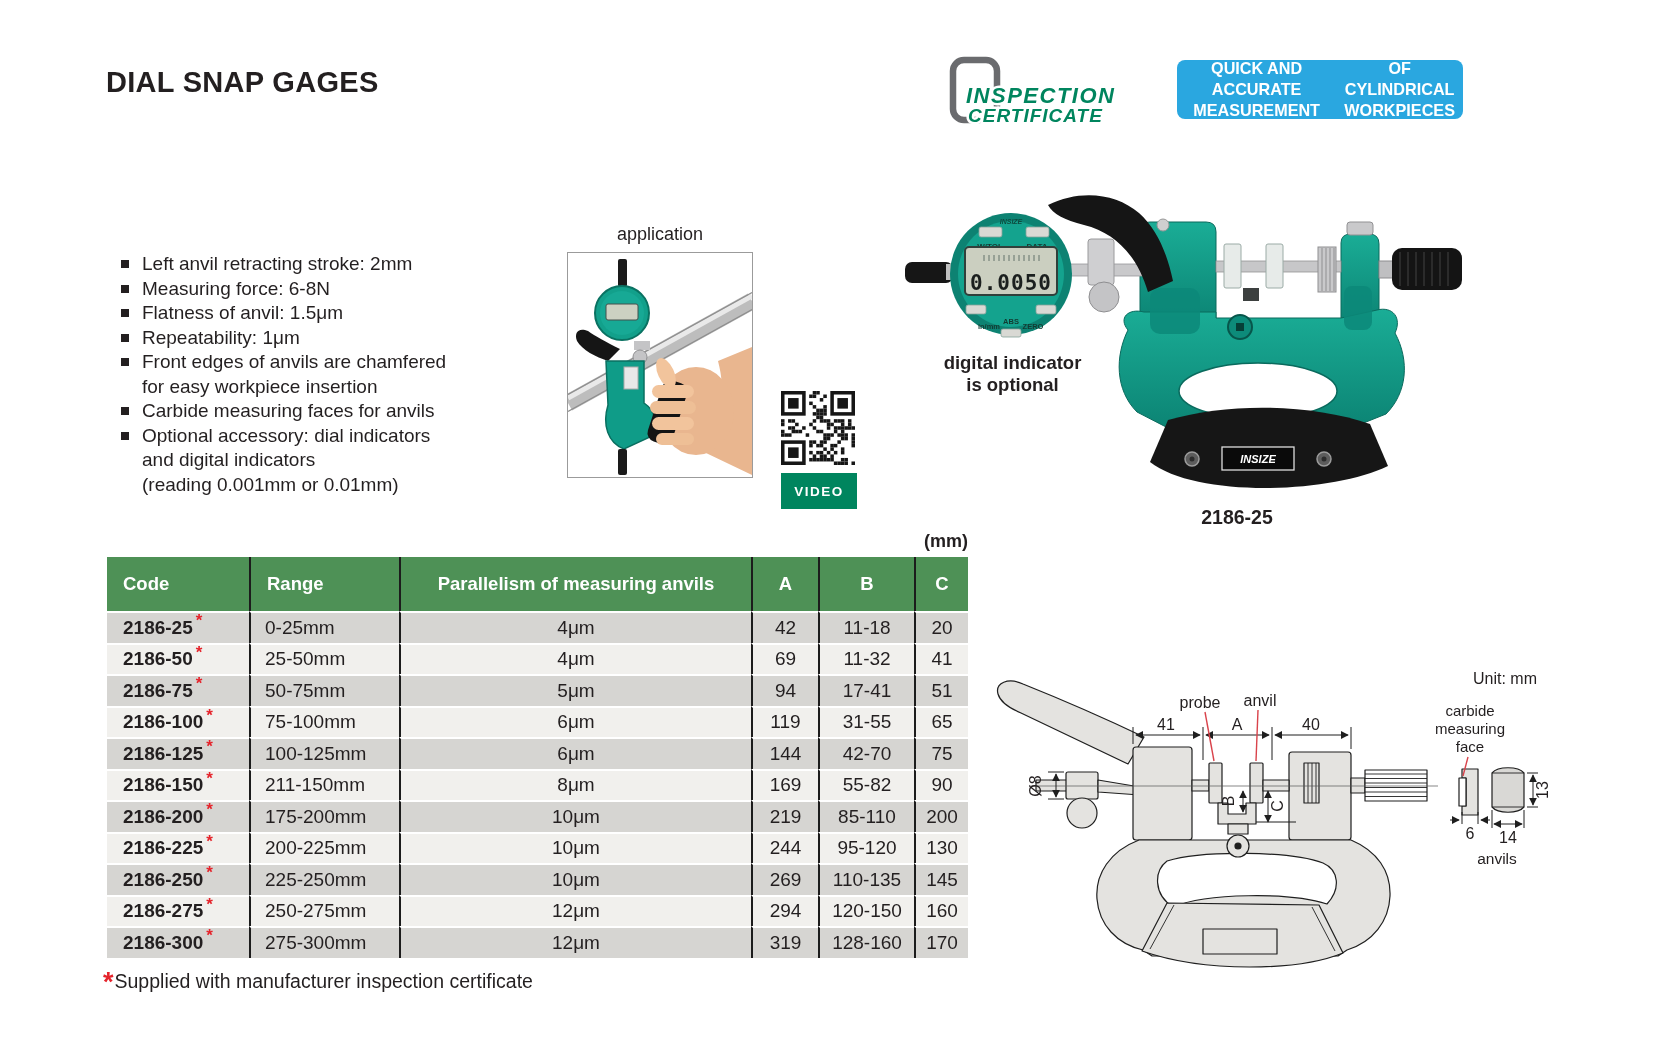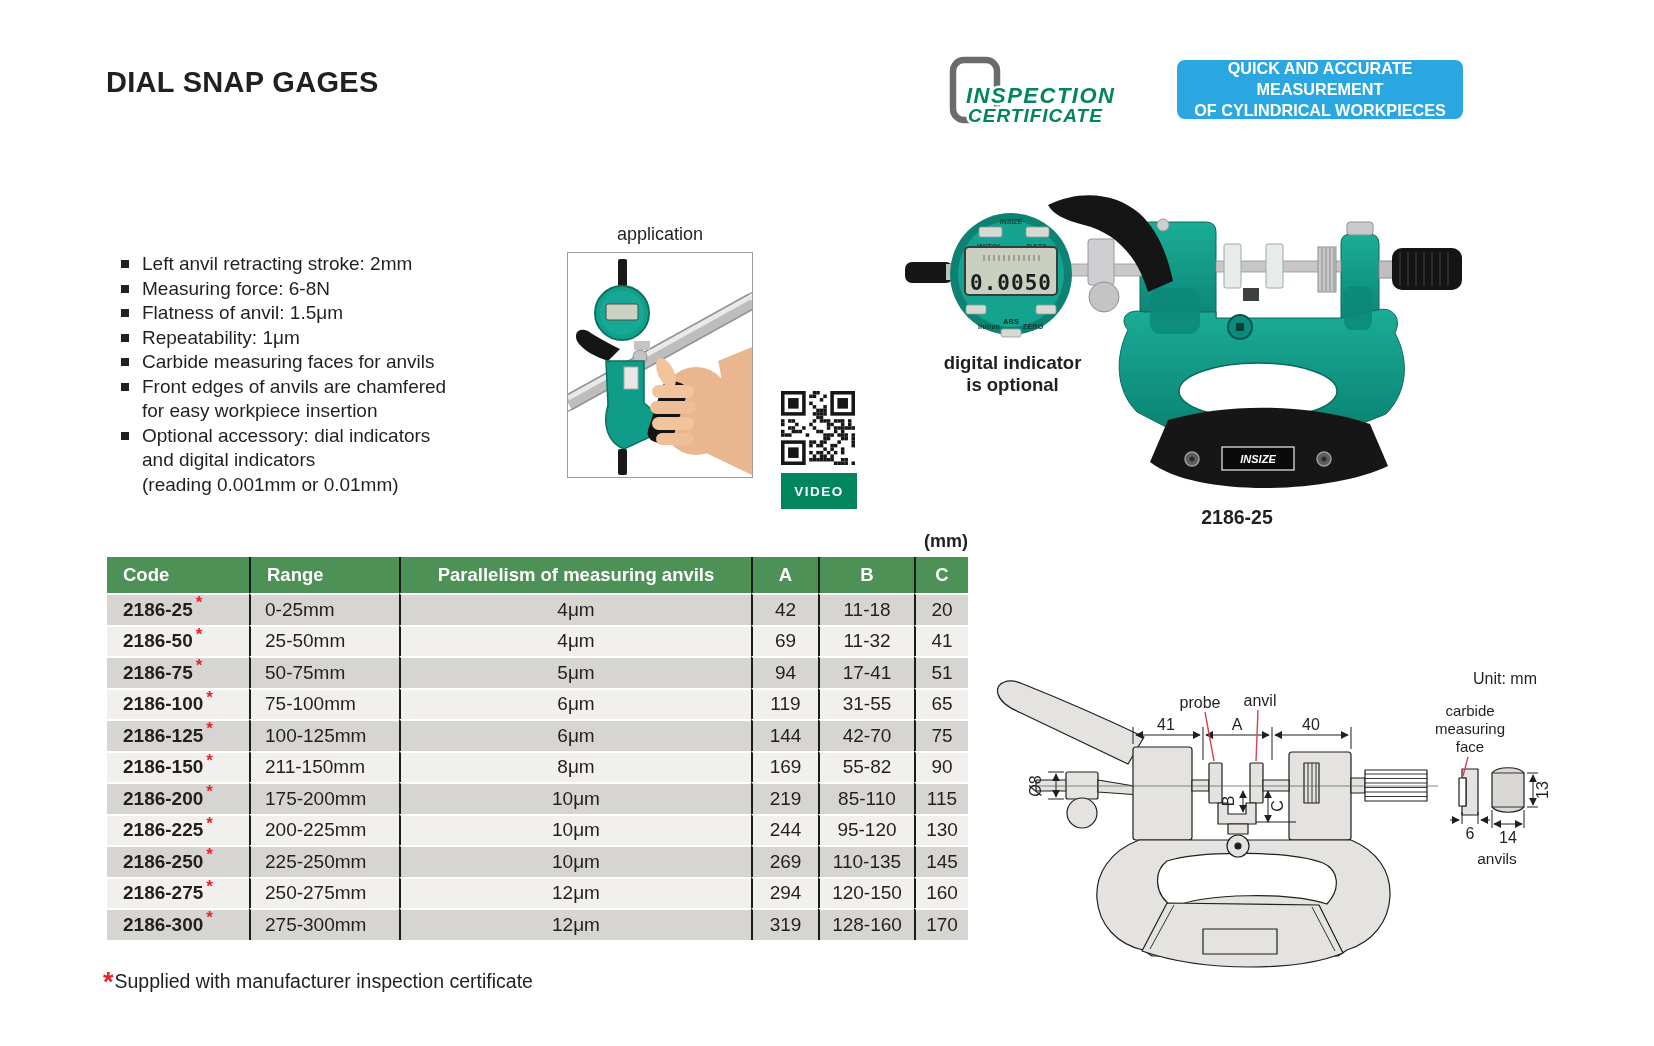--- a/index.html
+++ b/index.html
@@ -10,21 +10,21 @@
 
   
   .page-title{left:106px;top:50px;font-size:29px;font-weight:bold;letter-spacing:.3px;margin-top:16px;}
 
   
   .cert-t1{font-size:22px;font-weight:bold;font-style:italic;fill:#00855e;stroke:#ffffff;stroke-width:5px;paint-order:stroke;letter-spacing:1.5px;}
   .cert-t2{font-size:19px;font-weight:bold;font-style:italic;fill:#00855e;stroke:#ffffff;stroke-width:5px;paint-order:stroke;letter-spacing:1px;}
 
   
   .banner{left:1177px;top:60px;width:286px;height:59px;background:#2aa7e0;border-radius:8px;
-          display:flex;flex-direction:column;justify-content:center;align-items:center;
+          display:flex;flex-direction:row;justify-content:center;align-items:center;
           color:#fff;font-weight:bold;font-size:16.2px;line-height:21px;text-align:center;}
 
   
   .features{left:107px;top:240px;width:400px;margin:12px;padding:0;list-style:none;
             font-size:19px;line-height:24.5px;}
   .features li{position:relative;padding-left:23px;}
   .features li::before{content:"";position:absolute;left:2px;top:8px;width:8px;height:8px;background:#231f20;}
 
   
   .app-label{left:567px;top:224px;width:186px;text-align:center;font-size:18px;}
@@ -41,21 +41,21 @@
                   font-size:18.5px;line-height:22px;}
   .model-caption{left:1157px;top:506px;width:160px;text-align:center;font-weight:bold;font-size:19.5px;}
   .lcd-val{font-family:"DejaVu Sans Mono",monospace;font-weight:bold;}
 
   
   .unit-label{left:868px;top:531px;width:100px;text-align:right;font-weight:bold;font-size:18px;}
   .table-wrap{left:107px;top:557px;}
   table.spec{border-collapse:separate;border-spacing:0;table-layout:fixed;width:861px;font-size:19px;}
   table.spec col.w0{width:142px} table.spec col.w1{width:150px} table.spec col.w2{width:352px}
   table.spec col.w3{width:67px}  table.spec col.w4{width:96px}  table.spec col.w5{width:54px}
-  table.spec th{background:#4e9156;color:#fff;font-weight:bold;font-size:18.5px;height:30px;padding:3px;}
+  table.spec th{background:#4e9156;color:#fff;font-weight:bold;font-size:18.5px;height:30px;padding:12px;}
   table.spec th.l{text-align:left;padding-left:16px;}
   table.spec th+th, table.spec td+td{border-left:2px solid #1c1c1c;}
   table.spec tbody td{height:29.5px;padding:0;text-align:center;border-top:2px solid #fff;}
   table.spec tbody tr:nth-child(odd){background:#d6d5d2;}
   table.spec tbody tr:nth-child(even){background:#f1f0ed;}
   td.c-code{text-align:left !important;padding-left:16px !important;font-weight:bold;}
   td.c-range{text-align:left !important;padding-left:14px !important;margin-top:20px;}
   .star{color:#e5232b;font-weight:bold;font-size:17px;vertical-align:super;margin-left:3px;line-height:0;}
 
   
@@ -78,22 +78,22 @@
   <div class="abs banner">
     <span>QUICK AND ACCURATE MEASUREMENT</span>
     <span>OF CYLINDRICAL WORKPIECES</span>
   </div>
 
   <ul class="abs features">
       <li><span>Left anvil retracting stroke: 2mm</span></li>
       <li><span>Measuring force: 6-8N</span></li>
       <li><span>Flatness of anvil: 1.5μm</span></li>
       <li><span>Repeatability: 1μm</span></li>
+      <li><span>Front edges of anvils are chamfered</span><br><span>for easy workpiece insertion</span></li>
       <li><span>Carbide measuring faces for anvils</span></li>
-      <li><span>Front edges of anvils are chamfered</span><br><span>for easy workpiece insertion</span></li>
       <li><span>Optional accessory: dial indicators</span><br><span>and digital indicators</span><br><span>(reading 0.001mm or 0.01mm)</span></li>
     </ul>
 
   <div class="abs app-label">application</div>
   <div class="abs app-box">
     <svg width="184" height="224" viewBox="0 0 184 224">
 
       <line x1="184" y1="48" x2="0" y2="150" stroke="#bdbdbd" stroke-width="17"></line>
       <line x1="184" y1="43" x2="0" y2="145" stroke="#e9e9e9" stroke-width="5"></line>
       <line x1="184" y1="39.5" x2="0" y2="141.5" stroke="#8e8e8e" stroke-width="1.2"></line>
@@ -406,21 +406,21 @@
             <td>169</td>
             <td>55-82</td>
             <td>90</td>
           </tr>
           <tr>
             <td class="c-code"><span>2186-200</span><span class="star">*</span></td>
             <td class="c-range">175-200mm</td>
             <td>10μm</td>
             <td>219</td>
             <td>85-110</td>
-            <td>115</td>
+            <td>200</td>
           </tr>
           <tr>
             <td class="c-code"><span>2186-225</span><span class="star">*</span></td>
             <td class="c-range">200-225mm</td>
             <td>10μm</td>
             <td>244</td>
             <td>95-120</td>
             <td>130</td>
           </tr>
           <tr>

